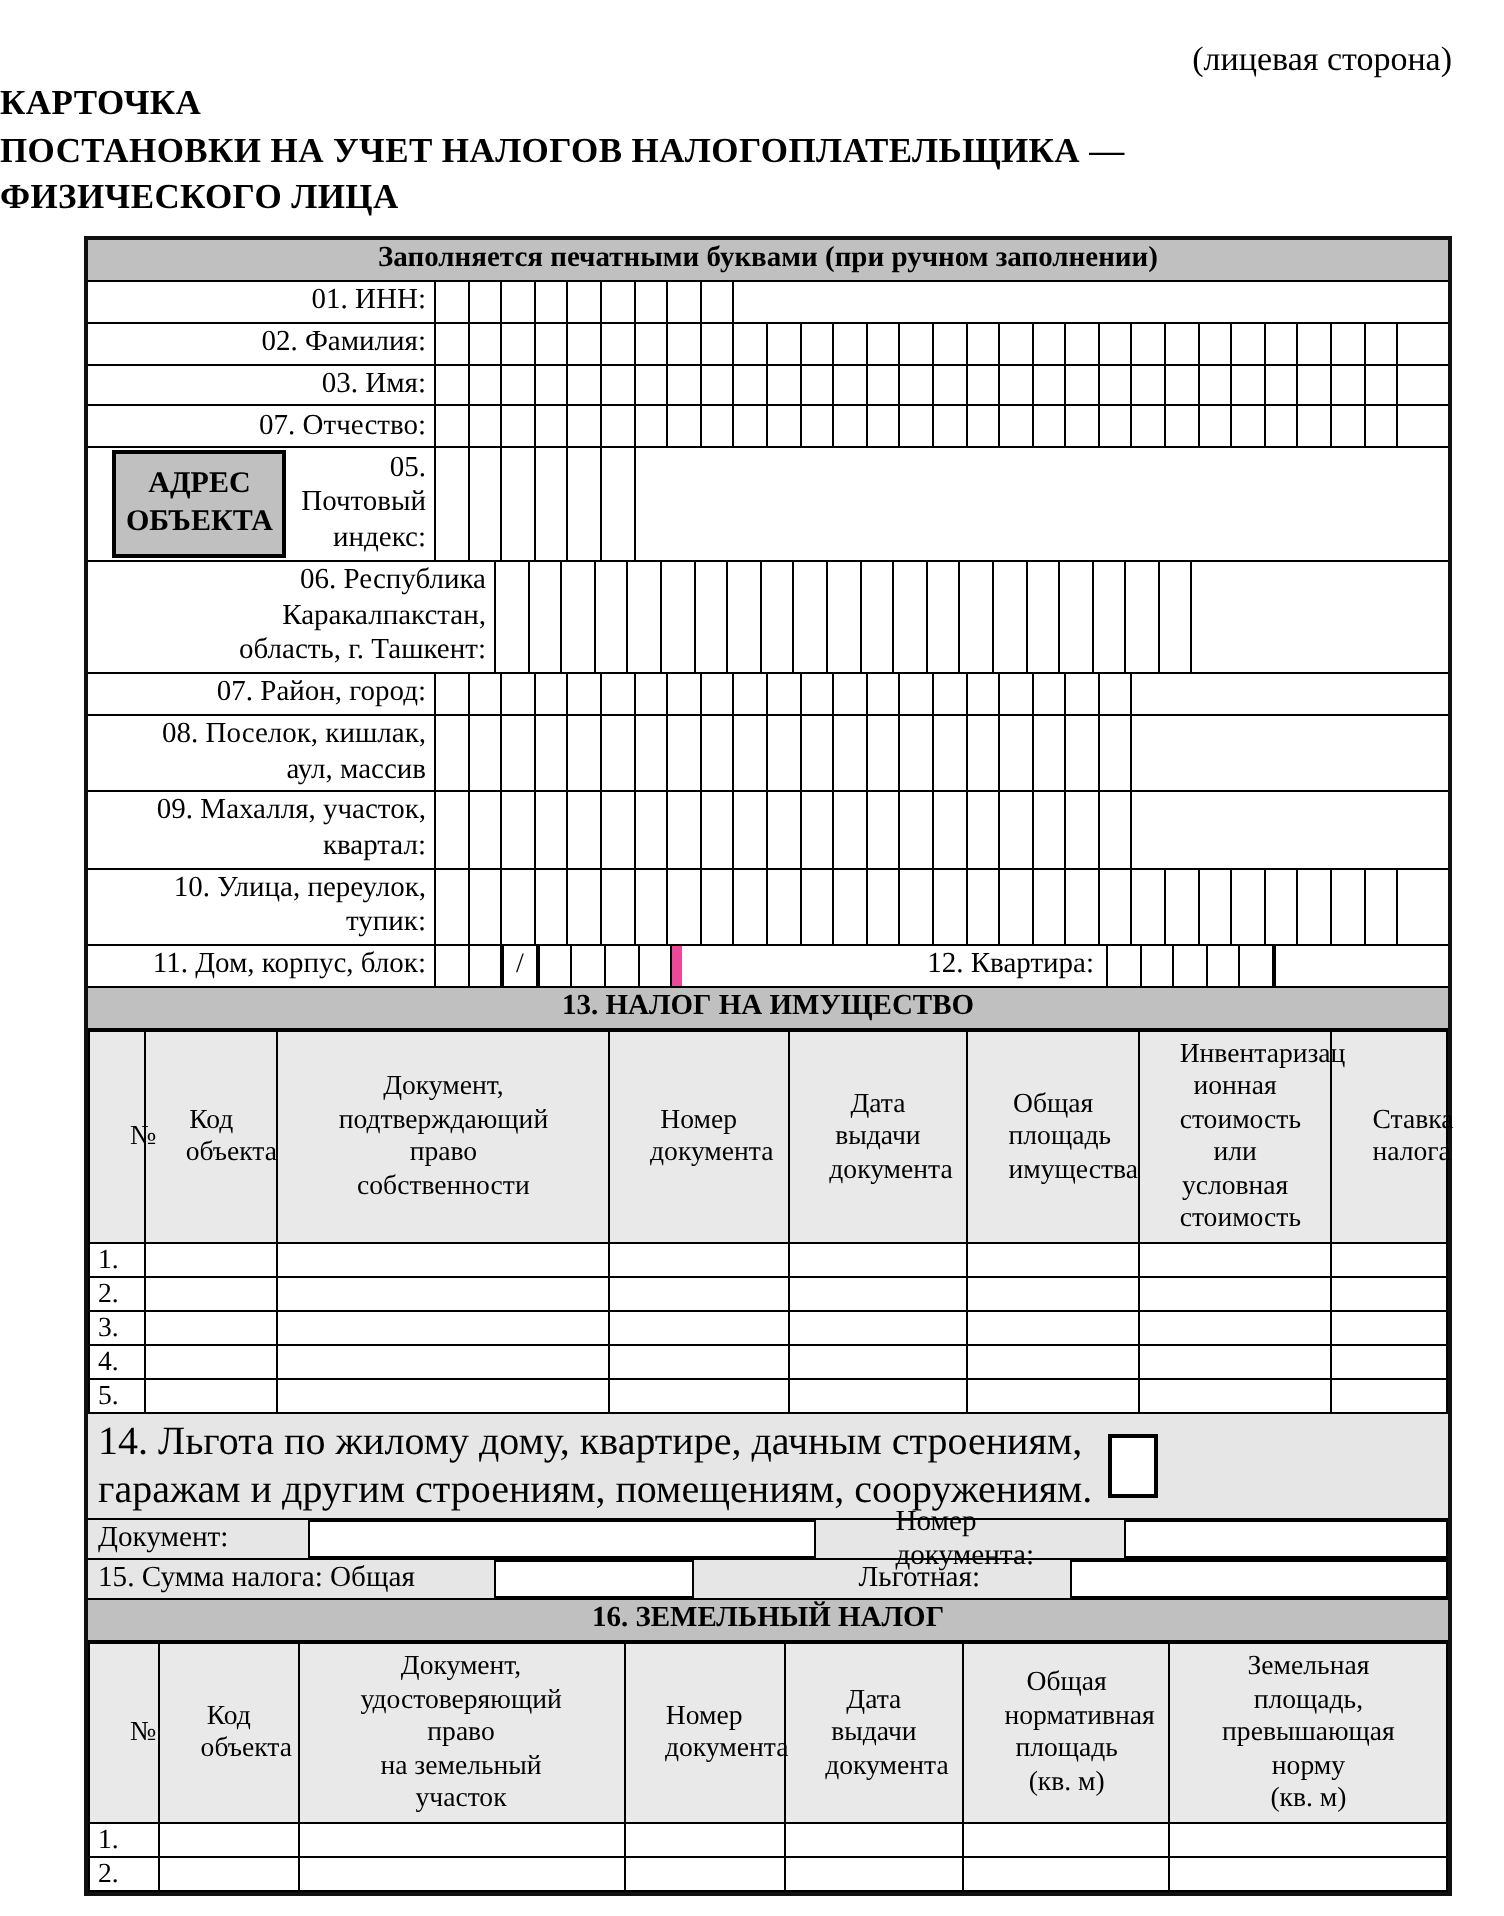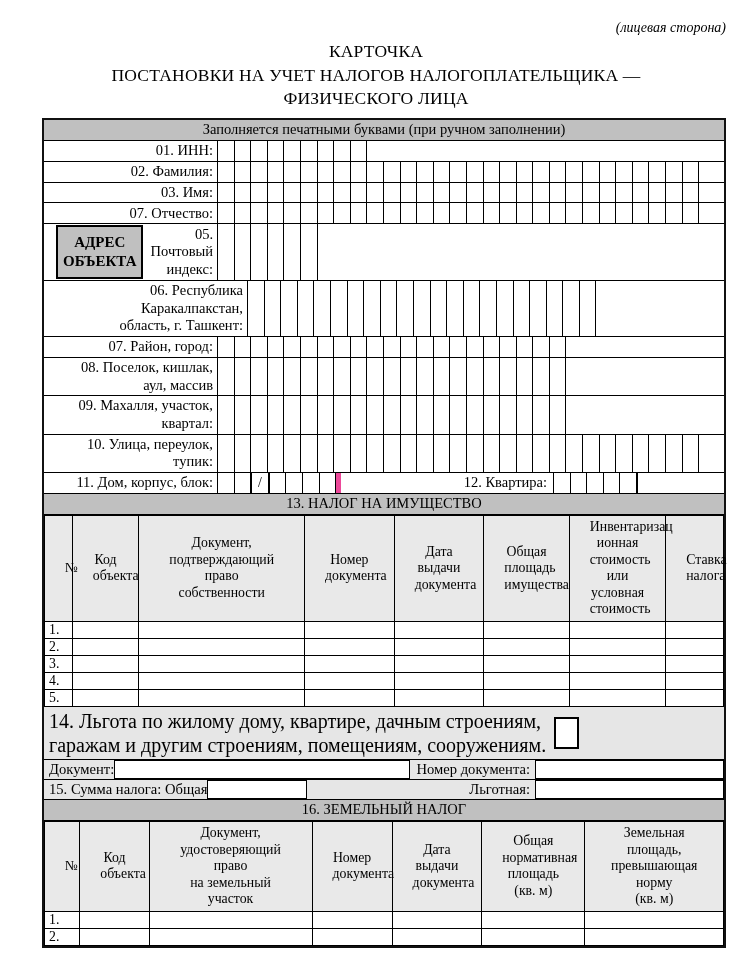--- a/index.html
+++ b/index.html
@@ -1,23 +1,23 @@
 <!DOCTYPE html>
 <html><head>
 <meta charset="utf-8">
 <style>
   html,body{margin:0;padding:0;background:#ffffff;}
   body{width:752px;height:958px;font-family:"Liberation Serif","DejaVu Serif",serif;color:#000;}
   .page{position:relative;width:752px;height:958px;overflow:hidden;}
-  .side-note{position:absolute;top:20px;right:26px;font-style:italic;font-size:14px;}
-  .title{position:absolute;top:40px;left:0;width:752px;text-align:center;font-weight:normal;
+  .side-note{position:absolute;top:20px;right:26px;font-size:17px;}
+  .title{position:absolute;top:40px;left:0;width:752px;text-align:left;font-weight:bold;
          font-size:17.5px;line-height:1.35;white-space:pre-line;letter-spacing:.2px;}
   .formwrap{position:absolute;left:42px;top:118px;width:684px;border:2px solid #111;box-sizing:border-box;background:#fff;}
 
-  .grayband{background:#c0c0c0;border-bottom:1px solid #000;text-align:center;font-weight:normal;
+  .grayband{background:#c0c0c0;border-bottom:1px solid #000;text-align:center;font-weight:bold;
             font-size:14.5px;padding:1px 0 2px;}
 
   .frow{display:flex;align-items:stretch;border-bottom:1px solid #000;box-sizing:border-box;}
   .flabel{width:173px;box-sizing:border-box;padding:1px 4px 1px 2px;font-size:14.5px;line-height:1.22;
           text-align:right;white-space:pre-line;display:flex;flex-direction:column;justify-content:center;align-items:flex-end;}
   .cells{display:flex;align-items:stretch;border-left:1px solid #000;}
   .cb{width:16.6px;box-sizing:border-box;border-right:1px solid #000;background:#fff;}
   .slashcell{display:flex;align-items:center;justify-content:center;font-size:14px;}
   .addr-wrap{justify-content:space-between;flex-direction:row;align-items:center;}
   .addr-box{border:2px solid #000;background:#c0c0c0;font-weight:bold;font-size:15px;line-height:1.25;
@@ -34,21 +34,21 @@
   .t13 .c1{width:4.1%;} .t13 .c2{width:9.8%;} .t13 .c3{width:24.4%;} .t13 .c4{width:13.2%;}
   .t13 .c5{width:13.2%;} .t13 .c6{width:12.6%;} .t13 .c7{width:14.2%;} .t13 .c8{width:8.5%;}
   .t16 .c1{width:5.2%;} .t16 .c2{width:10.2%;} .t16 .c3{width:24.0%;} .t16 .c4{width:11.8%;}
   .t16 .c5{width:13.2%;} .t16 .c6{width:15.2%;} .t16 .c7{width:20.4%;}
 
   .band14{display:flex;align-items:center;background:#e6e6e6;border-bottom:1px solid #000;padding:2px 0;}
   .b14text{font-size:20px;line-height:1.2;padding-left:5px;white-space:pre-line;}
   .checkbox{width:25px;height:32px;border:2px solid #000;background:#fff;margin-left:8px;box-sizing:border-box;}
   .b14fill{flex:1;}
 
-  .inprow{display:flex;align-items:stretch;background:#e6e6e6;border-bottom:1px solid #000;height:19px;font-size:14.6px;}
+  .inprow{display:flex;align-items:stretch;background:#e6e6e6;border-bottom:1px solid #000;height:19px;font-size:14.6px;gap:40px;}
   .inplabel{display:flex;align-items:center;padding-left:5px;box-sizing:border-box;}
   .midlabel{flex:1;display:flex;align-items:center;justify-content:flex-end;padding-right:5px;}
   .whitefield{background:#fff;border:1px solid #000;box-sizing:border-box;}
   .wf-doc{width:296px;} .wf-num{width:189px;} .wf-sum{width:100px;}
 
   .note{background:#fff;border-bottom:1px solid #000;font-size:14.6px;line-height:1.35;
         padding:3px 6px 20px 6px;text-align:justify;}
 
   .r18{min-height:21px;} .r19{min-height:19px;}
   .r42{min-height:42px;} .r54{min-height:54px;padding-left:30px;} .r35{min-height:34px;} .r33{min-height:32px;}

